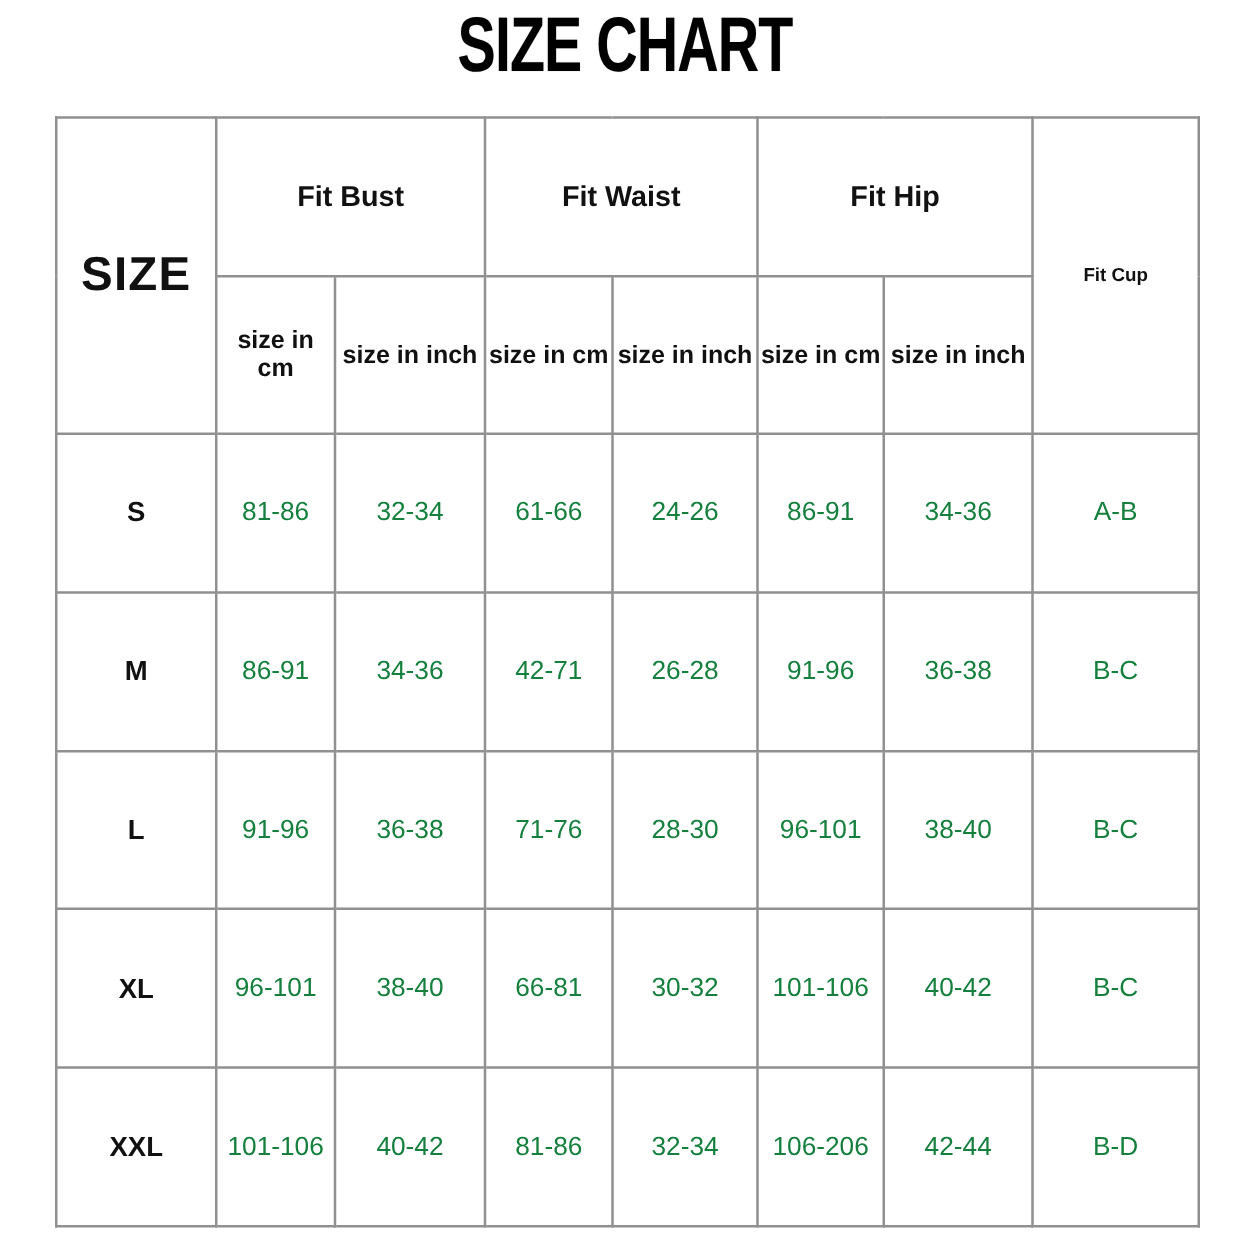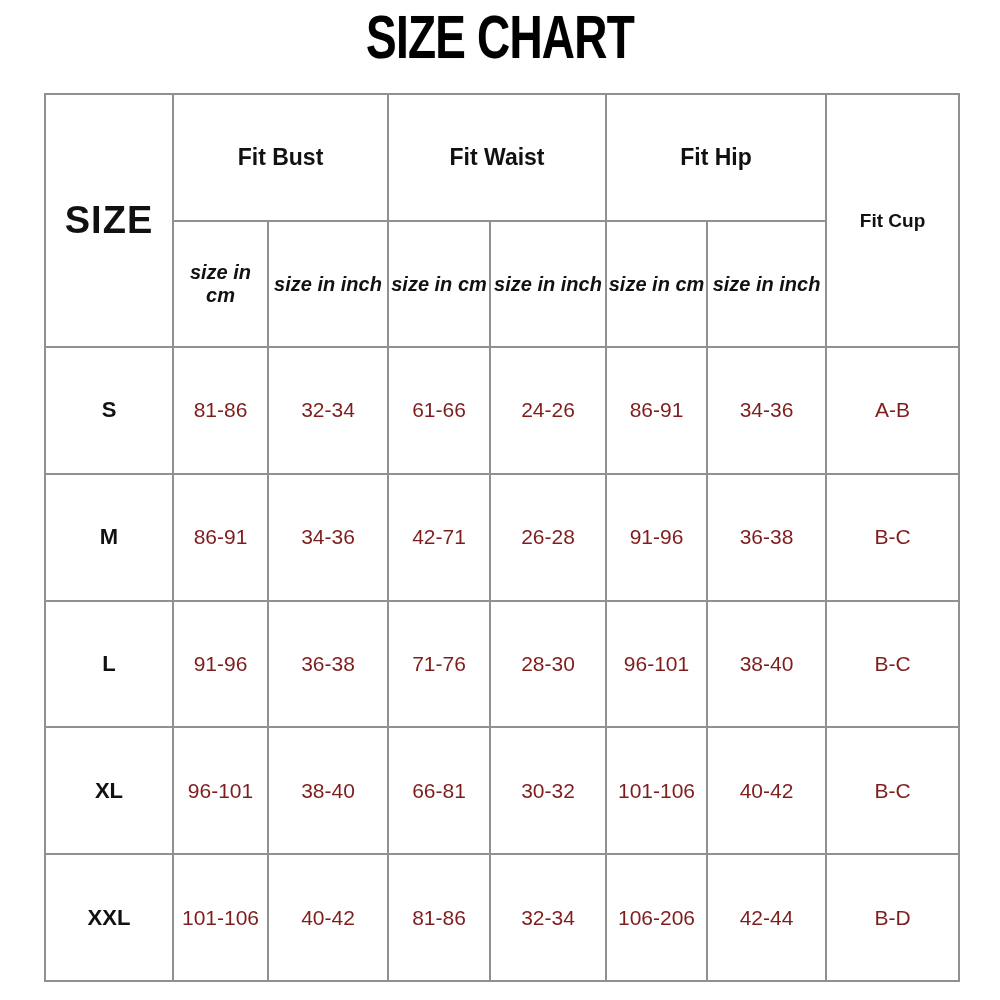--- a/index.html
+++ b/index.html
@@ -49,54 +49,54 @@
   }
   .size-table th, .size-table td {
     border: 2px solid #909090;
     background: #ffffff;
     text-align: center;
     vertical-align: middle;
     padding: 0;
     overflow: hidden;
   }
   tr.row-group-header { height: 127px; }
-  tr.row-sub-header   { height: 126px; font-style: italic; }
+  tr.row-sub-header   { height: 126px; }
   .corner-header {
     font-size: 38px;
     font-weight: bold;
     letter-spacing: 1px;
     color: #111111;
     margin-left: 32px;
   }
   .group-header {
     font-size: 23px;
     font-weight: bold;
     color: #111111;
     margin-top: 32px;
   }
   .cup-header {
-    font-size: 19px;
+    font-size: 15px;
     font-weight: bold;
     color: #111111;
     margin-top: 32px;
   }
   .sub-header {
     font-size: 20px;
     font-weight: bold;
     color: #111111;
   }
   .size-cell {
     font-size: 22px;
     font-weight: bold;
     color: #111111;
   }
   .data-cell {
     font-size: 21px;
     font-weight: normal;
-    color: #7f1d1d;
+    color: #15803d;
   }
 </style>
 </head>
 <body>
 
 <div class="page">
 
   <h1 class="title">
     <span class="title-inner">SIZE CHART</span>
   </h1>

